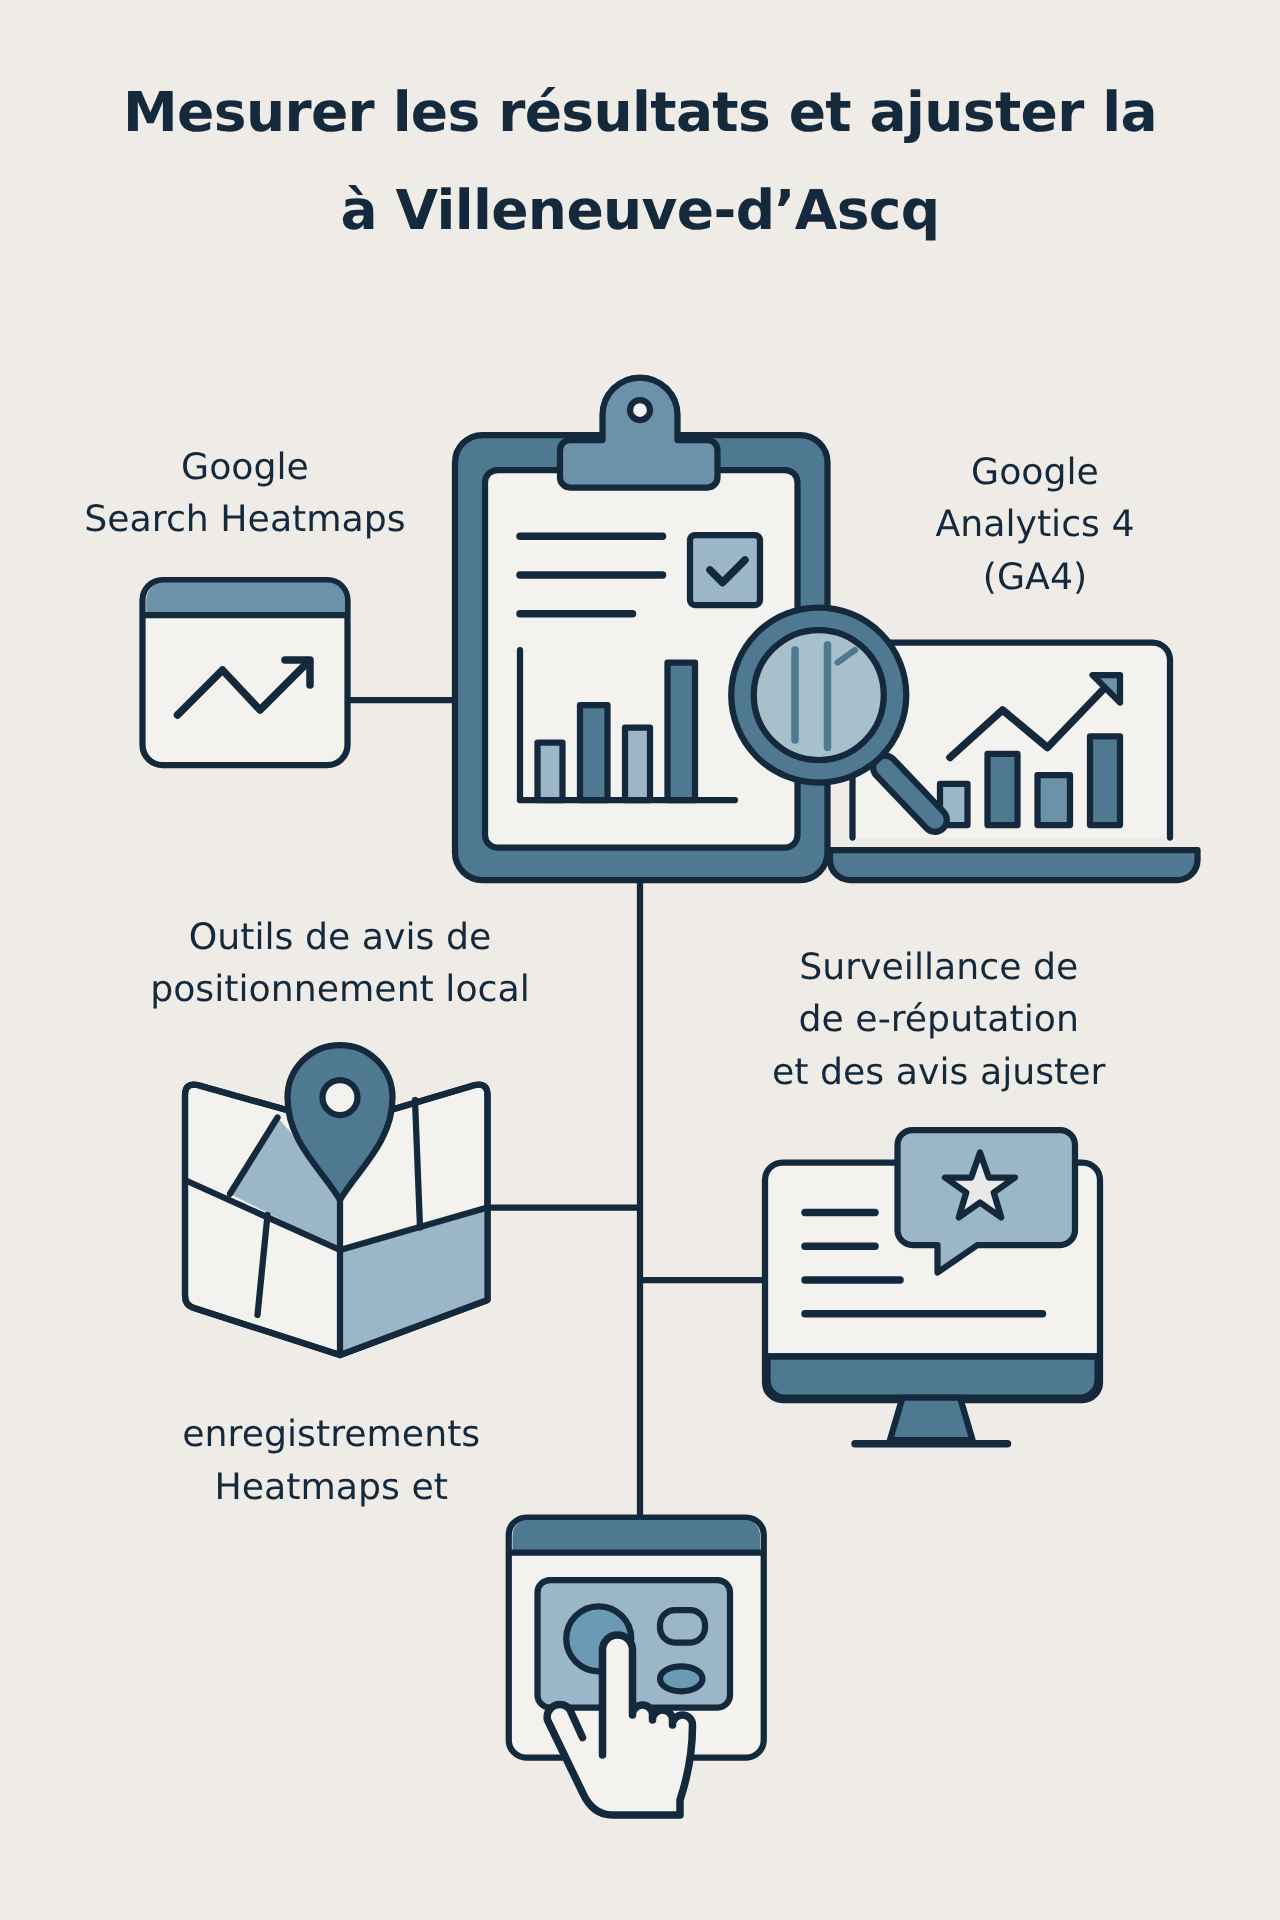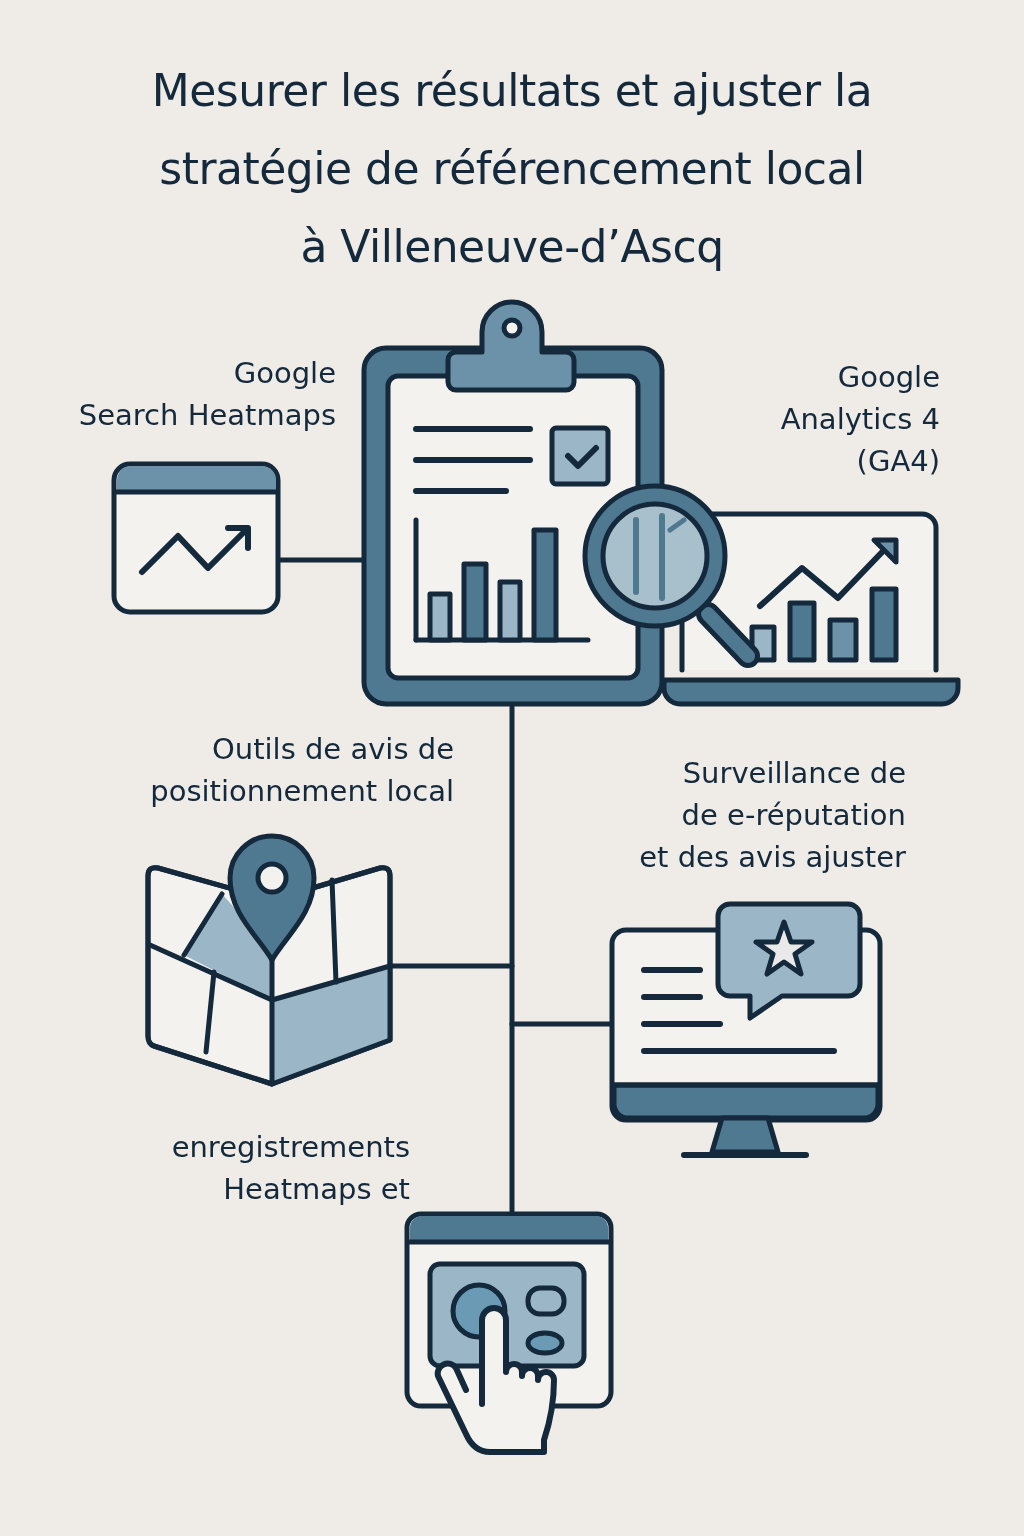--- a/index.html
+++ b/index.html
@@ -5,37 +5,36 @@
   html, body { margin: 0; padding: 0; }
   body {
     width: 1024px; height: 1536px; overflow: hidden;
     background: #efece8;
     font-family: "DejaVu Sans", "Liberation Sans", sans-serif;
     color: #14293b;
     position: relative;
   }
   .title {
     position: absolute; left: 0; top: 52px; width: 1024px;
-    text-align: center; font-weight: normal; font-size: 44px; line-height: 78px;
+    text-align: center; font-weight: bold; font-size: 44px; line-height: 78px;
     letter-spacing: -0.5px; color: #14293b;
   }
   .title span { display: block; }
   .label {
     position: absolute; text-align: center; font-size: 29px; line-height: 42px;
     color: #14293b;
   }
-  .label span { display: block; white-space: nowrap; text-align: right; }
+  .label span { display: block; white-space: nowrap; }
   svg.art { position: absolute; left: 0; top: 0; }
 </style>
 </head>
 <body>
 
 <div class="title">
   <span>Mesurer les résultats et ajuster la</span>
-  <span>stratégie de référencement local</span>
   <span>à Villeneuve-d’Ascq</span>
 </div>
 
 <svg class="art" width="1024" height="1536" viewBox="0 0 1024 1536">
   <g fill="none" stroke="#14293b" stroke-width="5" stroke-linecap="round" stroke-linejoin="round">
 
     <g>
       <line x1="280" y1="560" x2="365" y2="560"></line>
       <line x1="512" y1="705" x2="512" y2="1215"></line>
       <line x1="390" y1="966" x2="512" y2="966"></line>

